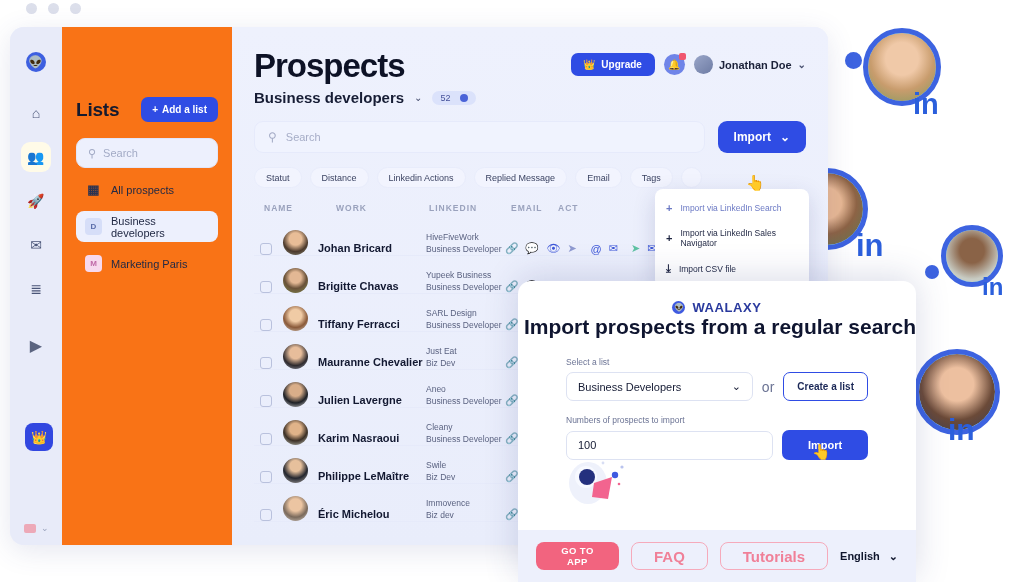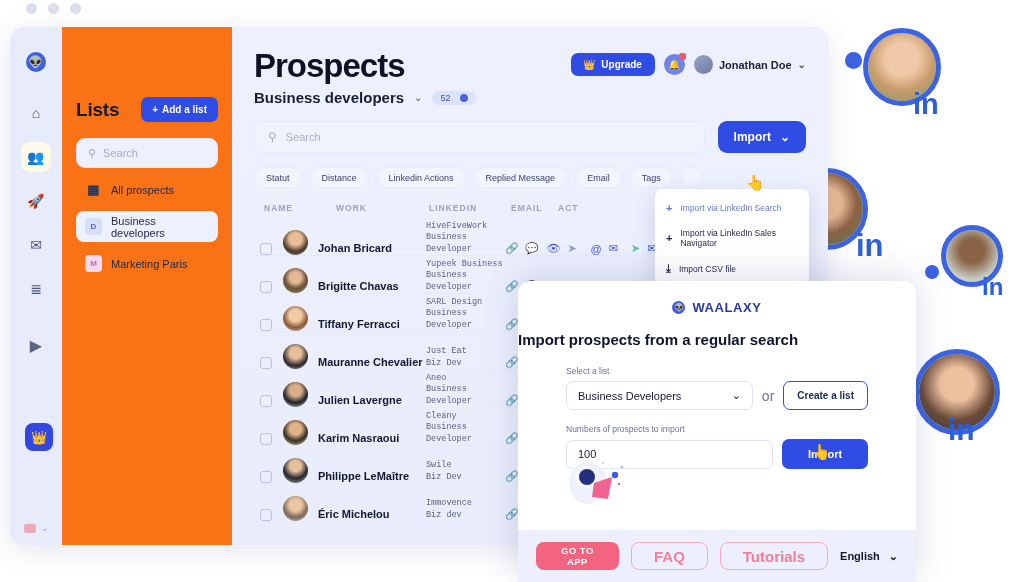--- a/index.html
+++ b/index.html
@@ -169,21 +169,21 @@
   .thead span { font-size: 8.5px; letter-spacing: 1px; color: #9aa2bd; font-weight: bold; }
 
   .rows { margin-top: 5px; }
   .row {
     display: flex; align-items: flex-end; height: 38px;
     border-bottom: 1px solid #e6eafa; padding-left: 6px;
   }
   .cbox { width: 12px; height: 12px; border-radius: 3px; border: 1.2px solid #b9c1dd; flex: 0 0 12px; cursor: pointer; }
   .avatar { width: 25px; height: 25px; border-radius: 50%; margin-left: 11px; flex: 0 0 25px; }
   .nm { margin-left: 10px; font-size: 11px; font-weight: bold; color: #121831; width: 108px; line-height: 1.15; }
-  .work { width: 79px; font-size: 8.5px; color: #5a6280; line-height: 1.35; font-family: Liberation Mono, monospace; }
+  .work { width: 79px; font-size: 8.5px; color: #5a6280; line-height: 1.35; }
   .licol { width: 168px; display: flex; align-items: center; gap: 7px; font-size: 11px; color: #3d57d8; }
   .badges { display: flex; gap: 6px; }
   .badge { border-radius: 9px; padding: 3px 9px; font-size: 8px; font-weight: bold; color: #fff; }
 
   
   #impmenu {
     position: absolute; left: 645px; top: 162px; width: 154px;
     background: #fff; border-radius: 8px; padding: 6px 0;
     box-shadow: 0 7px 22px rgba(40,50,110,.17); z-index: 40;
   }
@@ -194,21 +194,21 @@
 
   
   #modal {
     position: absolute; left: 518px; top: 281px; width: 398px; height: 301px;
     background: #fff; border-radius: 13px 13px 0 0; overflow: hidden;
     box-shadow: 0 -4px 34px rgba(50,60,130,.18); z-index: 60;
   }
   .brand { display: flex; align-items: center; justify-content: center; gap: 7px; margin-top: 19px; }
   .brand .orb { width: 13px; height: 13px; border-radius: 50%; background: #3f5ae0; display:flex;align-items:center;justify-content:center;color:#fff;font-size:8px; }
   .brand .wl { font-size: 13px; font-weight: bold; color: #2a3a9e; letter-spacing: .6px; }
-  .modal-h { text-align: left; font-size: 15px; font-weight: bold; color: #0f1530; margin-top: 16px; }
+  .modal-h { text-align: right; font-size: 21px; font-weight: bold; color: #0f1530; }
   .fgroup { padding: 0 48px; margin-top: 18px; }
   .flabel { font-size: 8.5px; color: #6b7394; }
   .frow { display: flex; align-items: center; gap: 9px; margin-top: 5px; }
   .fselect {
     flex: 1; height: 29px; border: 1px solid #dde2f2; border-radius: 7px;
     display: flex; align-items: center; justify-content: space-between;
     padding: 0 11px; font-size: 11px; color: #141a33; cursor: pointer;
   }
   .or { font-size: 14px; color: #6b7394; }
   .ghost-btn {

